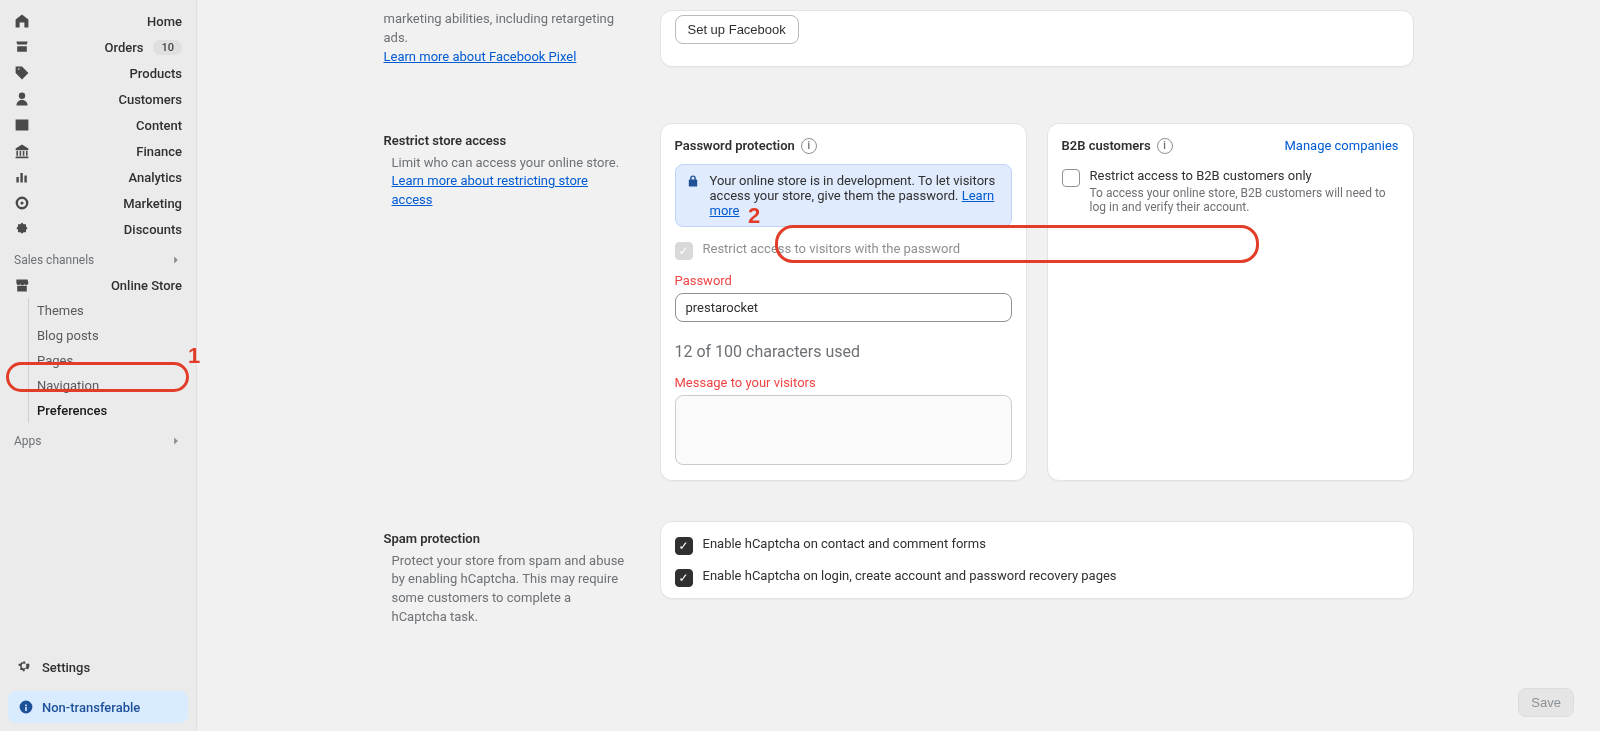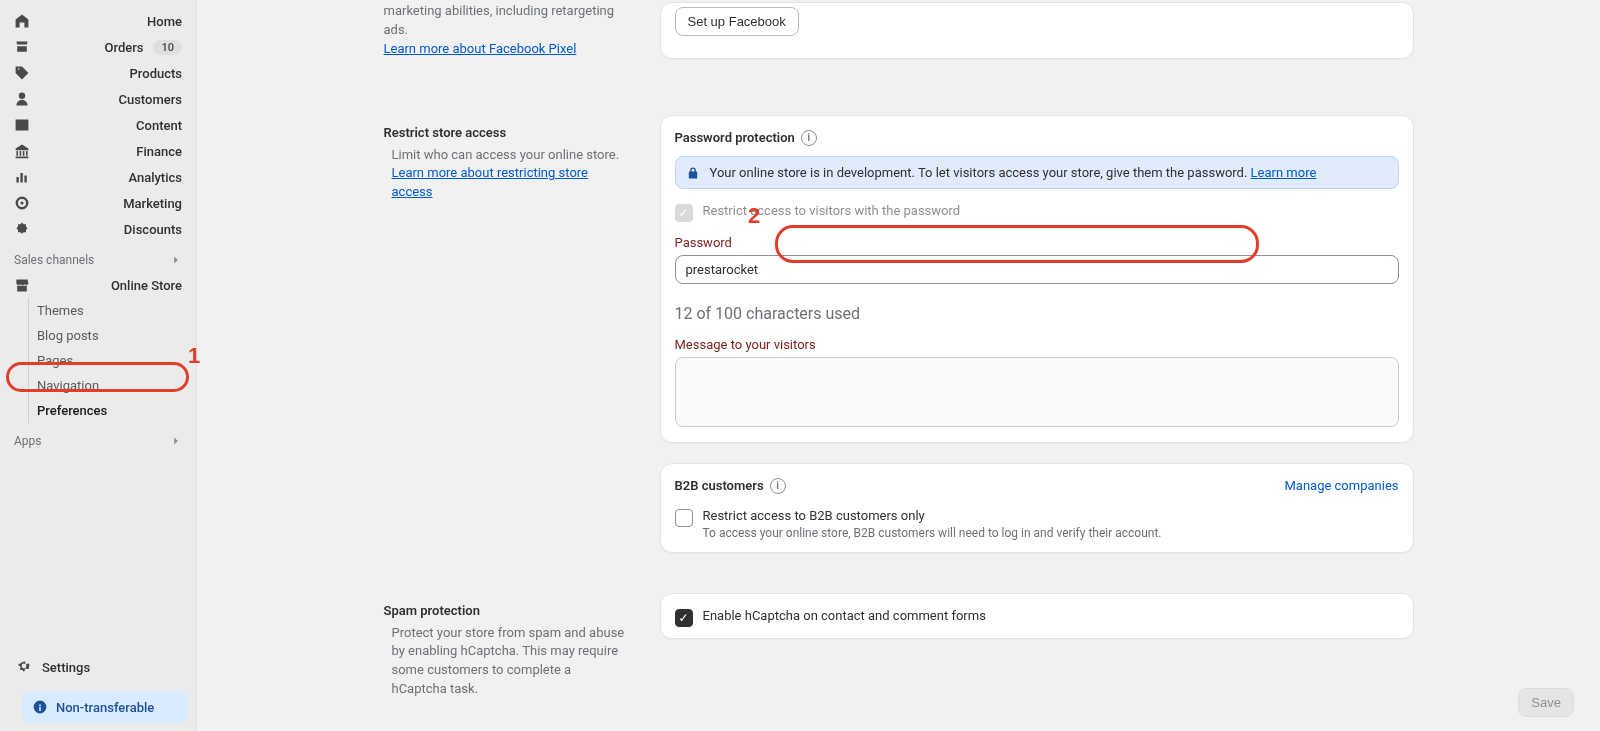--- a/index.html
+++ b/index.html
@@ -29,21 +29,21 @@
   .nav-badge{background:var(--badge);border-radius:8px;padding:1px 8px;font-size:11px;color:#444;font-weight:500;}
   .nav-section{padding:11px 14px 5px;color:#6d7175;font-size:12px;display:flex;align-items:center;justify-content:space-between;}
   .nav-section svg{width:12px;height:12px;fill:#8a8a8a;}
   .sub-items{padding-left:20px;}
   .sub-item{display:flex;align-items:center;gap:8px;padding:5px 14px 5px 8px;cursor:pointer;color:#5a5a5a;font-weight:400;position:relative;border-left:1px solid #cfcfcf;margin-left:8px;}
   .sub-item.selected{color:#1a1a1a;font-weight:500;}
   
   .sidebar-bottom{margin-top:auto;padding:8px;}
   .settings-item{display:flex;align-items:center;gap:10px;padding:6px 8px;cursor:pointer;font-weight:500;}
   .settings-item .icon svg{width:16px;height:16px;fill:#4a4a4a;}
-  .pill{margin-top:8px;background:var(--pill);border-radius:8px;padding:8px 10px;display:flex;align-items:center;gap:8px;color:#1f5199;font-weight:500;margin-left:14px;}
+  .pill{margin-top:8px;background:var(--pill);border-radius:8px;padding:8px 10px;display:flex;align-items:center;gap:8px;color:#1f5199;font-weight:500;}
   .pill svg{width:16px;height:16px;fill:#1f5199;}
   
   
   .main{flex:1;overflow:auto;padding:0 0 30px 0;position:relative;}
   .content{max-width:1030px;margin:0 auto;padding:0 20px 0 20px;}
   .row{display:flex;gap:24px;margin-top:14px;}
   .row:first-child{margin-top:0;}
   .sect-desc{width:252px;flex:none;}
   .sect-desc h3{font-size:13px;font-weight:600;margin:10px 0 6px;color:#303030;}
   .sect-desc p{font-size:13px;color:#6d7175;margin:4px 8px;line-height:1.45;}
@@ -60,21 +60,21 @@
   .banner a{color:var(--link);text-decoration:underline;}
   
   .check-row{display:flex;align-items:flex-start;gap:10px;margin-top:14px;}
   .check-row.disabled{opacity:.55;}
   .checkbox{width:16px;height:16px;border:1px solid #8c9196;border-radius:4px;background:#fff;flex:none;display:flex;align-items:center;justify-content:center;position:relative;top:1px;}
   .checkbox.checked{background:#303030;border-color:#303030;}
   .checkbox.checked::after{content:"✓";color:#fff;font-size:12px;line-height:1;}
   .check-label{font-size:13px;}
   .check-sub{color:#6d7175;font-size:12px;margin-top:3px;}
   
-  .field-label{font-size:13px;color:#7f1d1d;margin-top:14px;}
+  .field-label{font-size:13px;color:#ef4444;margin-top:14px;}
   .text-input{width:100%;box-sizing:border-box;border:1px solid #8c9196;border-radius:8px;padding:6px 10px;font-size:13px;margin-top:5px;background:#fff;font-family:inherit;color:#303030;}
   .hint{font-size:16px;color:#6d7175;margin-top:20px;}
   .textarea{width:100%;box-sizing:border-box;border:1px solid #c9cccf;background:#fafafa;border-radius:8px;height:70px;margin-top:5px;resize:none;font-family:inherit;font-size:13px;padding:8px 10px;}
   
   .fb-card{padding:6px 14px 10px;}
   .fb-desc{color:#303030;font-size:13px;line-height:1.5;}
   .fb-desc a{color:var(--link);text-decoration:underline;}
   
   .btn{display:inline-block;border:1px solid #bababa;background:#fff;border-radius:8px;padding:6px 12px;font-size:13px;cursor:pointer;font-weight:500;color:#303030;}
   .btn.disabled{background:#e5e5e5;color:#8c9196;border-color:#dcdcdc;cursor:default;}
@@ -224,40 +224,40 @@
   <div class="content">
 
     <div class="row" style="margin-top:0;">
       <div class="sect-desc"></div>
       <div style="flex:1;display:flex;gap:24px;">
         <div class="fb-desc" style="width:252px;flex:none;margin-left:-276px;padding-top:2px;">
         </div>
       </div>
     </div>
 
-    <div class="row" style="margin-top:0;">
+    <div class="row" style="margin-top:8px;">
       <div class="sect-desc">
         <p class="fb-desc" style="margin:0;">
           <span>marketing abilities, including retargeting ads.</span><br>
           <a href="#">Learn more about Facebook Pixel</a>
         </p>
       </div>
       <div class="card fb-card" style="display:flex;justify-content:flex-start;align-items:flex-start;padding:4px 14px 12px;">
         <button class="btn">Set up Facebook</button>
       </div>
     </div>
 
     <div class="row" style="margin-top:56px;align-items:flex-start;">
       <div class="sect-desc">
         <h3>Restrict store access</h3>
         <p>
           <span>Limit who can access your online store. </span><a href="#">Learn more about restricting store access</a>
         </p>
       </div>
-      <div style="flex:1;display:flex;flex-direction:column;gap:20px;justify-content:space-between;">
+      <div style="flex:1;display:flex;flex-direction:row;gap:20px;justify-content:space-between;">
 
         <div class="card">
           <div class="card-header">
             <span>Password protection</span>
             <span class="info-icon">i</span>
           </div>
           <div class="banner">
             <svg viewBox="0 0 20 20">
                 <path d="M6 8V6a4 4 0 118 0v2h1a1 1 0 011 1v8a1 1 0 01-1 1H5a1 1 0 01-1-1V9a1 1 0 011-1zm2 0h4V6a2 2 0 10-4 0z"></path>
               </svg>
@@ -297,20 +297,24 @@
     <div class="row" style="margin-top:40px;align-items:flex-start;">
       <div class="sect-desc">
         <h3>Spam protection</h3>
         <p>Protect your store from spam and abuse by enabling hCaptcha. This may require some customers to complete a hCaptcha task.</p>
       </div>
       <div class="card">
         <label class="check-row" style="margin-top:0;">
           <span class="checkbox checked"></span>
           <span class="check-label">Enable hCaptcha on contact and comment forms</span>
         </label>
+        <label class="check-row">
+          <span class="checkbox checked"></span>
+          <span class="check-label">Enable hCaptcha on login, create account and password recovery pages</span>
+        </label>
       </div>
     </div>
 
   </div>
 
   <div class="save-bar">
     <button class="btn disabled">Save</button>
   </div>
 </main>
 

